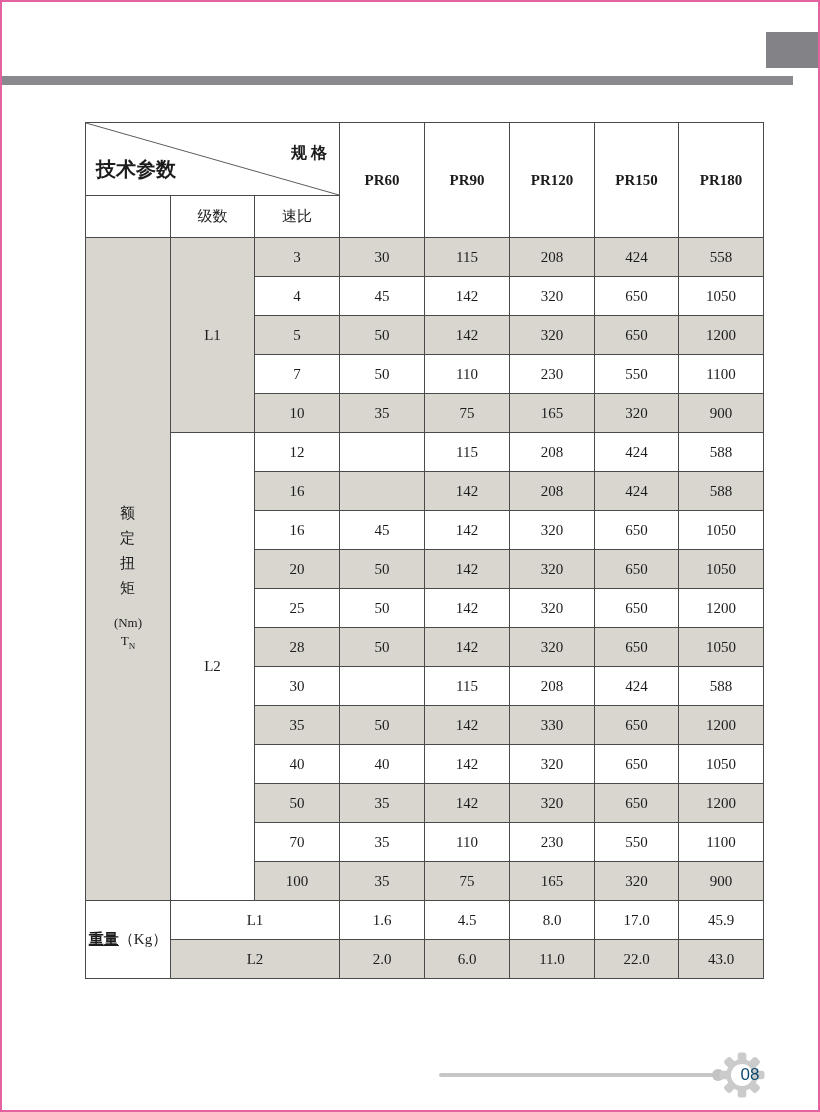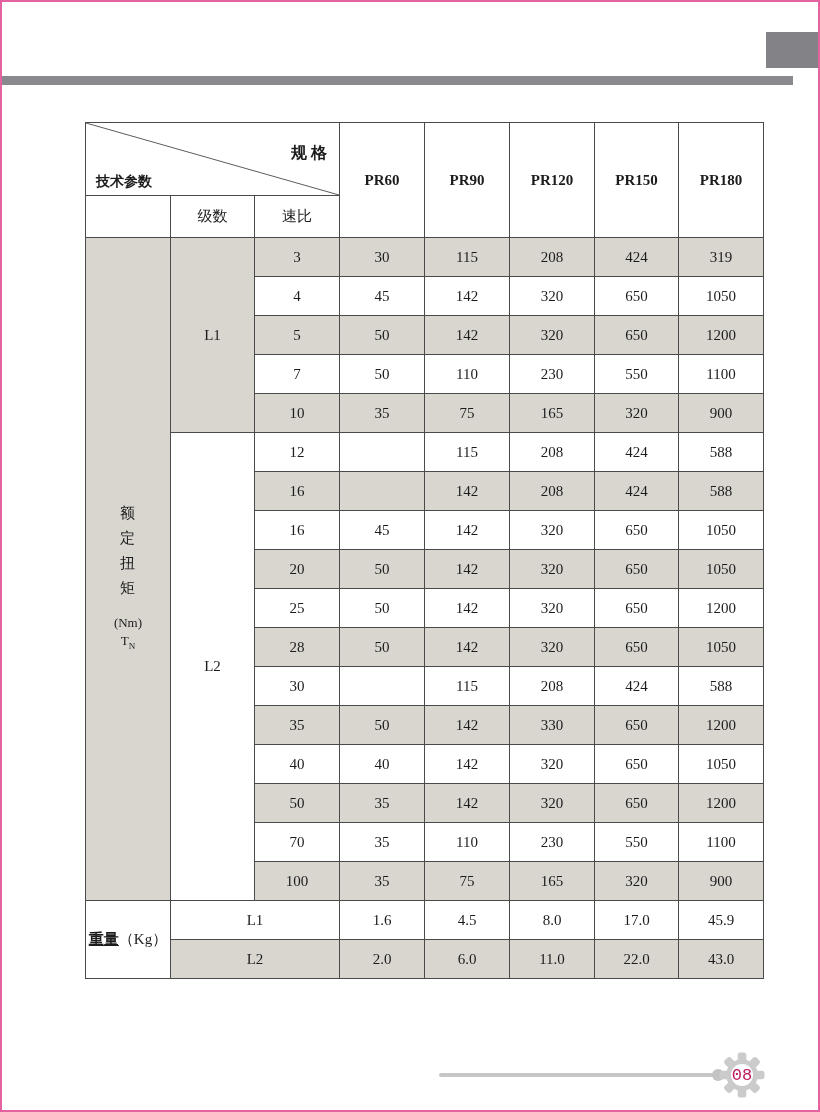--- a/index.html
+++ b/index.html
@@ -21,42 +21,42 @@
   }
   tr.hrow1{height:73px;font-weight:bold;}
   tr.hrow2{height:42px;}
   tbody tr{height:39px;}
   tr.shade{background:#d9d6d0;}
 
   td.diag{position:relative;overflow:hidden;}
   .diag-line{position:absolute;left:0;top:0;width:100%;height:100%;}
   .diag-line line{stroke:#5a5a5a;stroke-width:1;}
   .corner-top{position:absolute;top:20px;right:12px;font-size:16px;}
-  .corner-bottom{position:absolute;bottom:4px;left:10px;font-size:14px;}
+  .corner-bottom{position:absolute;bottom:12px;left:10px;font-size:20px;}
   td.pr-head{font-size:15px;}
 
   td.torque-cell{background:#fff;}
   .vchars{width:16px;margin:14px auto;word-break:break-all;line-height:25px;font-size:15px;letter-spacing:1px;}
   .vunit{font-size:13px;margin-top:4px;}
   .vsym{font-size:13px;margin-top:2px;}
   .vsym sub{font-size:9px;}
 
   td.stage-cell{background:#d9d6d0;}
   td.weight-cell{background:#fff;}
   .u{text-decoration:underline;font-weight:bold;}
 
   .footer-line{position:absolute;left:437px;top:1071px;width:279px;height:4px;background:#c6c6c6;border-radius:2px;}
   .footer-dot{position:absolute;left:710px;top:1067px;width:12px;height:12px;border-radius:50%;background:#c3c3c3;}
   .gear-wrap{position:absolute;left:717px;top:1050px;width:46px;height:46px;}
   .gear-wrap svg{position:absolute;left:0;top:0;width:100%;height:100%;}
   .gear-num{
-    position:absolute;left:0;top:0;width:100%;height:100%;
+    position:absolute;left:8px;top:0;width:100%;height:100%;
     display:flex;align-items:center;justify-content:center;
-    font-family:Liberation Mono, monospace;
-    font-size:17px;color:#be185d;
+    font-family:Liberation Sans, sans-serif;
+    font-size:17px;color:#0c4a6e;
   }
 </style>
 </head>
 <body>
 
 <div class="page">
 
   <div class="top-square"></div>
   <div class="top-bar"></div>
 
@@ -98,21 +98,21 @@
             <div class="vchars">额定扭矩</div>
             <div class="vunit">(Nm)</div>
             <div class="vsym"><span>T</span><sub>N</sub></div>
           </td>
           <td rowspan="5" class="stage-cell">L1</td>
           <td>3</td>
           <td>30</td>
           <td>115</td>
           <td>208</td>
           <td>424</td>
-          <td>319</td>
+          <td>558</td>
         </tr>
         <tr>
           <td>4</td>
           <td>45</td>
           <td>142</td>
           <td>320</td>
           <td>650</td>
           <td>1050</td>
         </tr>
         <tr class="shade">

